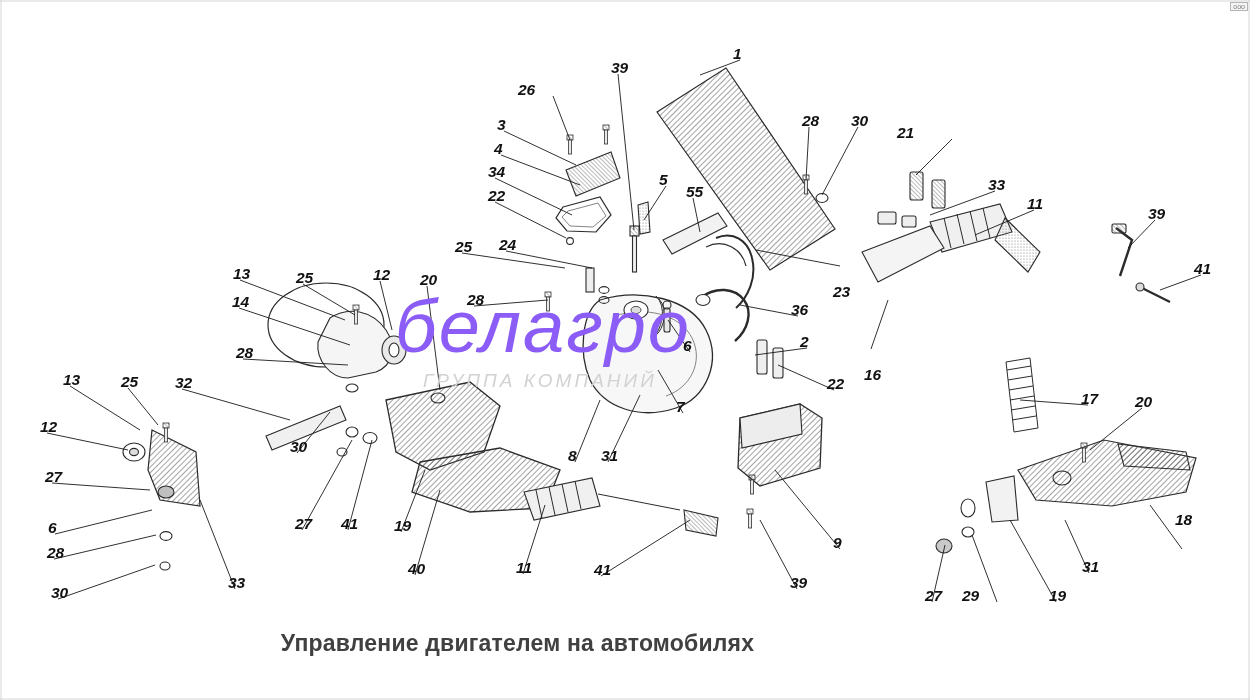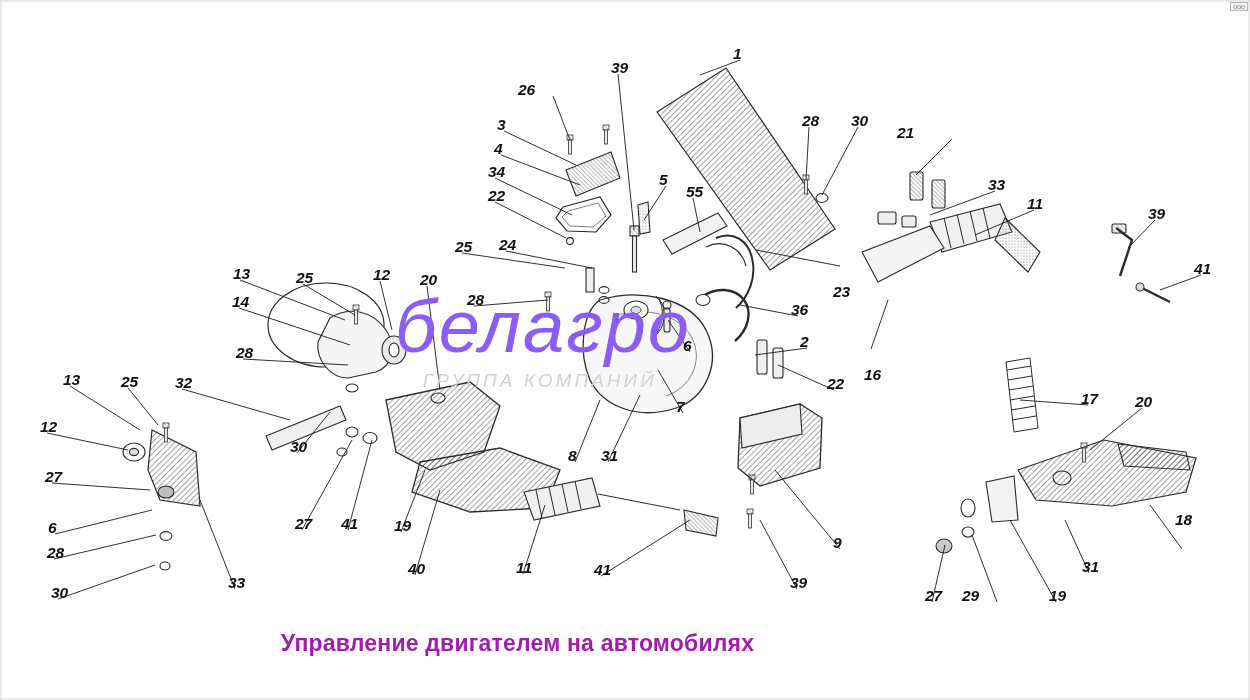--- a/index.html
+++ b/index.html
@@ -25,21 +25,21 @@
     height: 700px;
   }
   .caption {
     position: absolute;
     left: 0;
     top: 630px;
     width: 1035px;
     text-align: center;
     font-size: 23px;
     font-weight: bold;
-    color: #a21caf;
+    color: #404040;
     letter-spacing: 0.2px;
   }
   .callout {
     position: absolute;
     font-size: 15.5px;
     font-style: italic;
     font-weight: bold;
     color: #111111;
     white-space: nowrap;
     line-height: 1;

